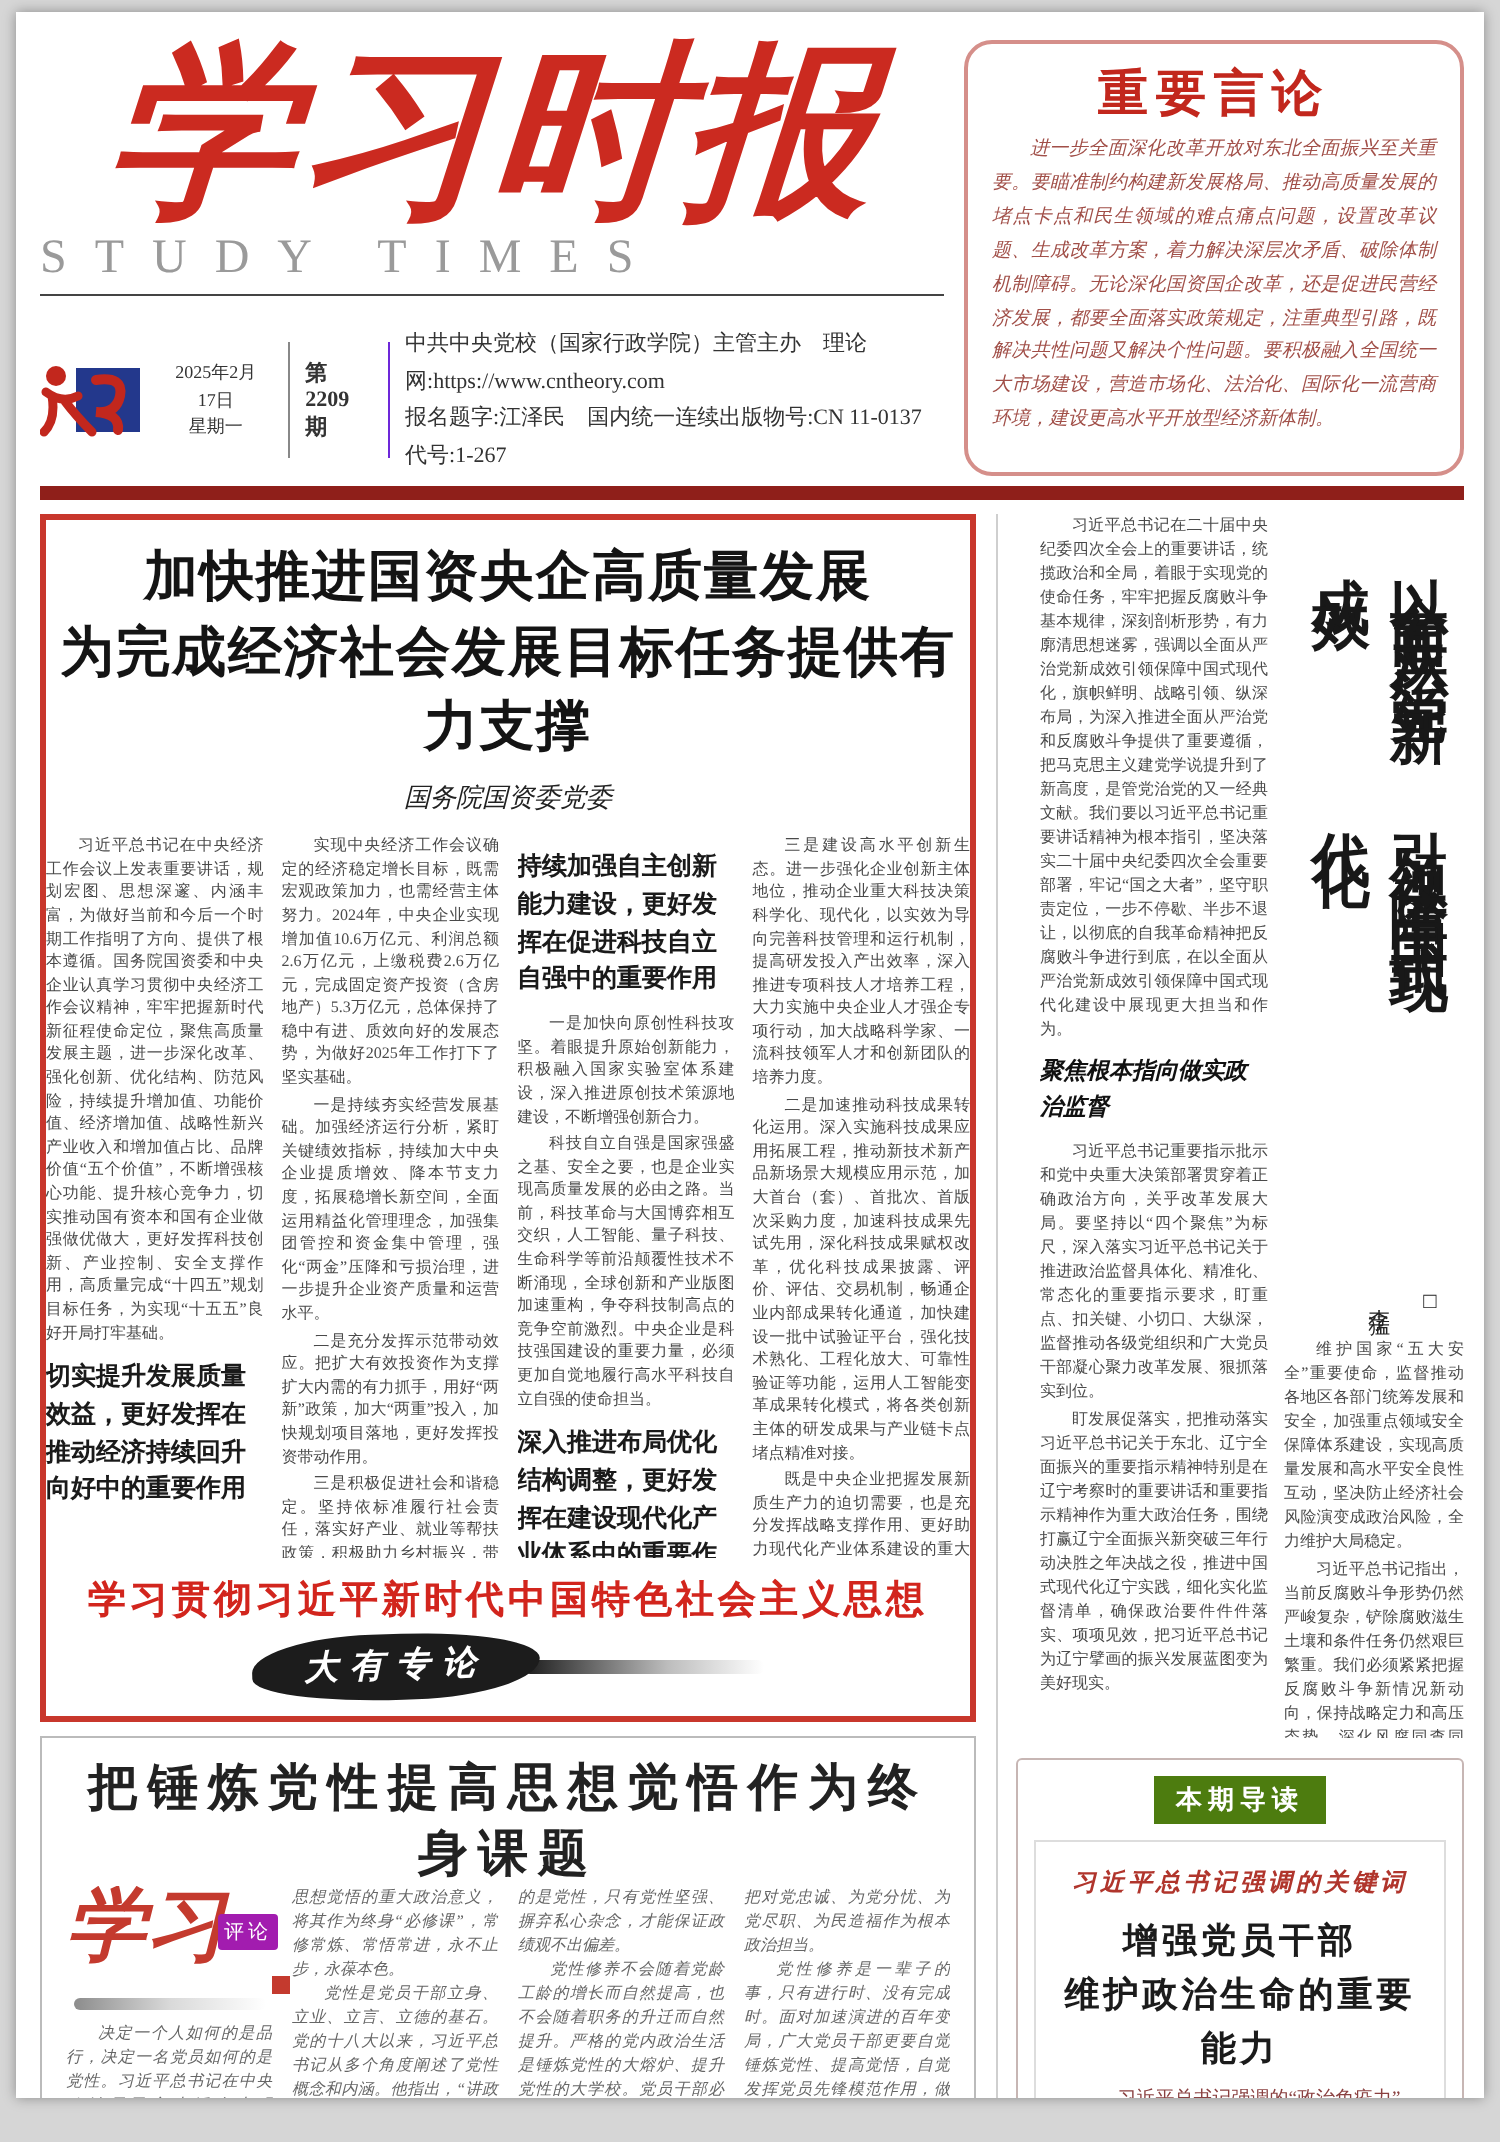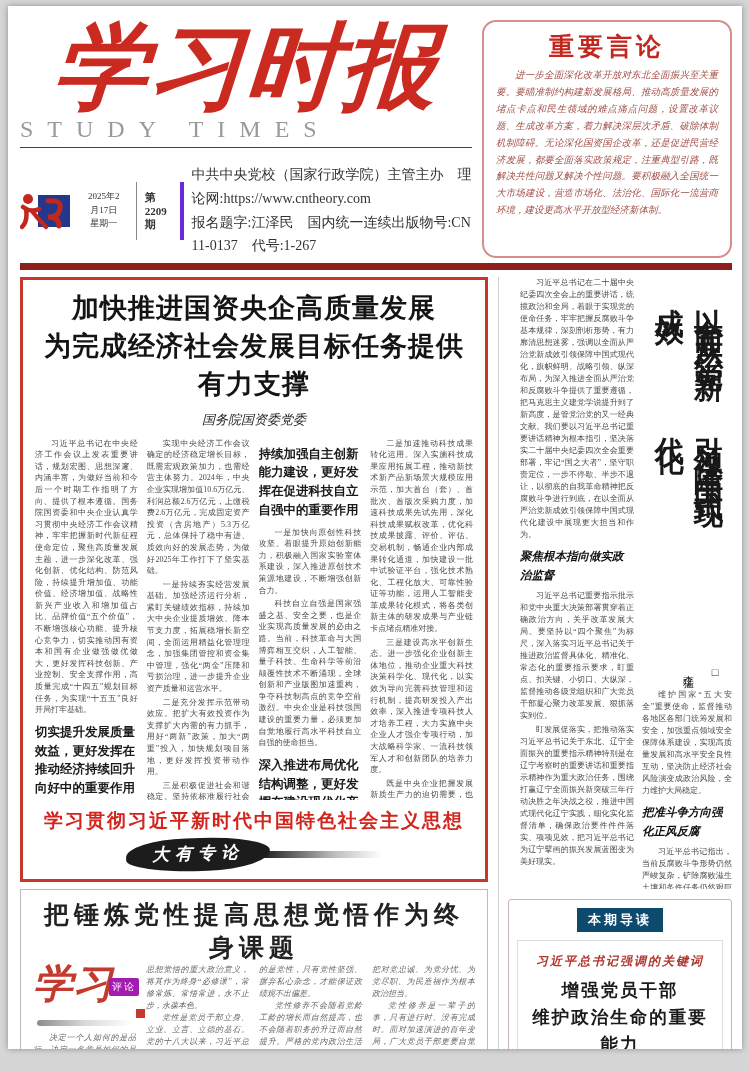--- a/index.html
+++ b/index.html
@@ -10,34 +10,34 @@
 
   
   .mast { display:flex; gap:10px; }
   .mast-left { width:452px; }
   .paper-title { color:#cb2a20; font-size:94px; font-weight:bold; line-height:1.0;
                  font-style:italic; letter-spacing:2px; text-align:center; transform:skewX(-4deg); }
   .paper-sub { text-align:left; color:#9a9a9a; font-size:24px; letter-spacing:14px; margin-top:2px; }
   .mast-info { border-top:1.5px solid #444; margin-top:4px; padding-top:15px; display:flex; align-items:center; gap:8px; }
   .mast-logo { width:52px; height:40px; flex:0 0 auto; }
   .date-block { text-align:center; font-size:9px; color:#333; line-height:1.5; padding:0 6px; }
-  .issue { font-size:11px; color:#333; border-left:1px solid #888; border-right:4px solid #6d28d9; padding:8px 8px; font-weight:bold; }
-  .pub { font-size:14px; color:#333; line-height:1.7; }
+  .issue { font-size:11px; color:#333; border-left:1px solid #888; border-right:1px solid #6d28d9; padding:8px 8px; font-weight:bold; }
+  .pub { font-size:11px; color:#333; line-height:1.7; }
   .remarks { flex:1; border:2px solid #d58f8a; border-radius:14px; padding:8px 12px 6px; }
   .remarks h2 { color:#c2271d; font-size:25px; text-align:center; letter-spacing:4px; font-family:"Liberation Sans",sans-serif; font-weight:bold; margin-bottom:4px; }
   .remarks p { color:#a14f48; font-size:9.5px; line-height:1.78; text-align:justify; text-indent:2em; font-style:italic; }
   .redbar { height:7px; background:#8f1f1a; margin-top:5px; }
 
   
   .content { display:flex; gap:10px; margin-top:7px; }
   .col-left { width:468px; }
   .col-right { flex:1; border-left:1px solid #cfcfcf; padding-left:9px; }
 
   
-  .lead { border:3px solid #c8372c; padding:10px 12px 8px; }
+  .lead { border:3px solid #c8372c; padding:10px 0 8px; }
   .lead h1 { font-size:27px; font-weight:bold; color:#141414; text-align:center; line-height:1.4; letter-spacing:1px; }
   .lead .byline { text-align:center; font-size:13px; font-style:italic; color:#222; margin:7px 0 9px; }
   .lead-cols { display:flex; gap:9px; height:362px; overflow:hidden; }
   .lead-col { flex:1; overflow:hidden; }
   .lead-col p { font-size:8px; line-height:1.45; color:#4a4a4a; text-align:justify; text-indent:2em; margin-bottom:2px; }
   .lead-col h3 { font-family:Liberation Sans, sans-serif; font-size:12.5px; color:#1a1a1a; line-height:1.5; margin:7px 0; font-weight:bold; }
   .banner { margin-top:8px; text-align:center; }
   .banner .b1 { color:#d2251d; font-size:19px; font-weight:bold; letter-spacing:2px; }
   .brush-wrap { display:flex; justify-content:center; align-items:center; margin-top:4px; }
   .brush { display:inline-block; background:#1c1c1c; color:#fff; font-size:17px; font-weight:bold; font-style:italic;
@@ -63,21 +63,21 @@
   .rart-text h3, .rart-lower h3 { font-size:11.5px; font-weight:bold; font-style:italic; color:#111; line-height:1.6; margin:6px 0; }
   .rart-right { flex:1; display:flex; flex-direction:column; }
   .vtitle { height:408px; writing-mode:vertical-rl; display:flex; padding-top:8px; padding-right:4px; }
   .vtitle .vl { font-size:29px; font-weight:bold; color:#181818; letter-spacing:9px; line-height:1.35; }
   .vtitle .vl2 { padding-top:56px; }
   .vtitle .vauthor { font-size:11px; color:#222; padding-top:180px; letter-spacing:4px; line-height:2.4; }
   .rart-lower { flex:1; overflow:hidden; margin-top:4px; }
 
   
   .guide { border:1px solid #c7b6b4; border-radius:3px; margin-top:10px; padding:8px 8px 10px; }
-  .guide-badge { width:86px; margin:0 auto 8px; background:#0c4a6e; color:#fff; text-align:center;
+  .guide-badge { width:86px; margin:0 auto 8px; background:#4d7c0f; color:#fff; text-align:center;
                  font-family:Liberation Serif, serif; font-size:13px; font-weight:bold; letter-spacing:3px; padding:3px 0; }
   .gitem { border:1px solid #ddd; padding:12px 6px 10px; text-align:center; }
   .gtag { color:#b0352c; font-size:12px; font-weight:bold; font-style:italic; letter-spacing:2px; margin-bottom:7px; }
   .gtitle { font-size:17.5px; font-weight:bold; color:#1b1b1b; letter-spacing:2px; line-height:1.55; }
   .gsub { color:#8a4040; font-size:9.5px; margin-top:5px; }
 </style>
 </head>
 <body>
 
 <div class="page">
@@ -134,22 +134,22 @@
             <p>三是积极促进社会和谐稳定。坚持依标准履行社会责任，落实好产业、就业等帮扶政策，积极助力乡村振兴，带动大中小企业融通发展。</p>
           </div>
           <div class="lead-col">
             <h3>持续加强自主创新能力建设，更好发挥在促进科技自立自强中的重要作用</h3>
             <p>一是加快向原创性科技攻坚。着眼提升原始创新能力，积极融入国家实验室体系建设，深入推进原创技术策源地建设，不断增强创新合力。</p>
             <p>科技自立自强是国家强盛之基、安全之要，也是企业实现高质量发展的必由之路。当前，科技革命与大国博弈相互交织，人工智能、量子科技、生命科学等前沿颠覆性技术不断涌现，全球创新和产业版图加速重构，争夺科技制高点的竞争空前激烈。中央企业是科技强国建设的重要力量，必须更加自觉地履行高水平科技自立自强的使命担当。</p>
             <h3>深入推进布局优化结构调整，更好发挥在建设现代化产业体系中的重要作用</h3>
 
           </div>
           <div class="lead-col">
+            <p>三是建设高水平创新生态。进一步强化企业创新主体地位，推动企业重大科技决策科学化、现代化，以实效为导向完善科技管理和运行机制，提高研发投入产出效率，深入推进专项科技人才培养工程，大力实施中央企业人才强企专项行动，加大战略科学家、一流科技领军人才和创新团队的培养力度。</p>
             <p>二是加速推动科技成果转化运用。深入实施科技成果应用拓展工程，推动新技术新产品新场景大规模应用示范，加大首台（套）、首批次、首版次采购力度，加速科技成果先试先用，深化科技成果赋权改革，优化科技成果披露、评价、评估、交易机制，畅通企业内部成果转化通道，加快建设一批中试验证平台，强化技术熟化、工程化放大、可靠性验证等功能，运用人工智能变革成果转化模式，将各类创新主体的研发成果与产业链卡点堵点精准对接。</p>
-            <p>三是建设高水平创新生态。进一步强化企业创新主体地位，推动企业重大科技决策科学化、现代化，以实效为导向完善科技管理和运行机制，提高研发投入产出效率，深入推进专项科技人才培养工程，大力实施中央企业人才强企专项行动，加大战略科学家、一流科技领军人才和创新团队的培养力度。</p>
             <p>既是中央企业把握发展新质生产力的迫切需要，也是充分发挥战略支撑作用、更好助力现代化产业体系建设的重大举措。（下转2版）</p>
           </div>
         </div>
         <div class="banner">
           <div class="b1">学习贯彻习近平新时代中国特色社会主义思想</div>
           <div class="brush-wrap">
             <span class="brush">大有专论</span>
             <span class="brush-tail"></span>
           </div>
         </div>
@@ -182,21 +182,20 @@
           <p>盯发展促落实，把推动落实习近平总书记关于东北、辽宁全面振兴的重要指示精神特别是在辽宁考察时的重要讲话和重要指示精神作为重大政治任务，围绕打赢辽宁全面振兴新突破三年行动决胜之年决战之役，推进中国式现代化辽宁实践，细化实化监督清单，确保政治要件件件落实、项项见效，把习近平总书记为辽宁擘画的振兴发展蓝图变为美好现实。</p>
         </div>
         <div class="rart-right">
           <div class="vtitle">
             <div class="vl">以全面从严治党新成效</div>
             <div class="vl vl2">引领保障中国式现代化</div>
             <div class="vauthor">□李猛</div>
           </div>
           <div class="rart-lower">
             <p>维护国家“五大安全”重要使命，监督推动各地区各部门统筹发展和安全，加强重点领域安全保障体系建设，实现高质量发展和高水平安全良性互动，坚决防止经济社会风险演变成政治风险，全力维护大局稳定。</p>
-            <h3>把准斗争方向强化正风反腐</h3>
             <p>习近平总书记指出，当前反腐败斗争形势仍然严峻复杂，铲除腐败滋生土壤和条件任务仍然艰巨繁重。我们必须紧紧把握反腐败斗争新情况新动向，保持战略定力和高压态势，深化风腐同查同治，一体推进“三不腐”，坚决打好攻坚战、持久战、总体战。（下转4版）</p>
           </div>
         </div>
       </div>
 
       <div class="guide">
         <div class="guide-badge">本期导读</div>
         <div class="gitem">
           <div class="gtag">习近平总书记强调的关键词</div>
           <div class="gtitle">

